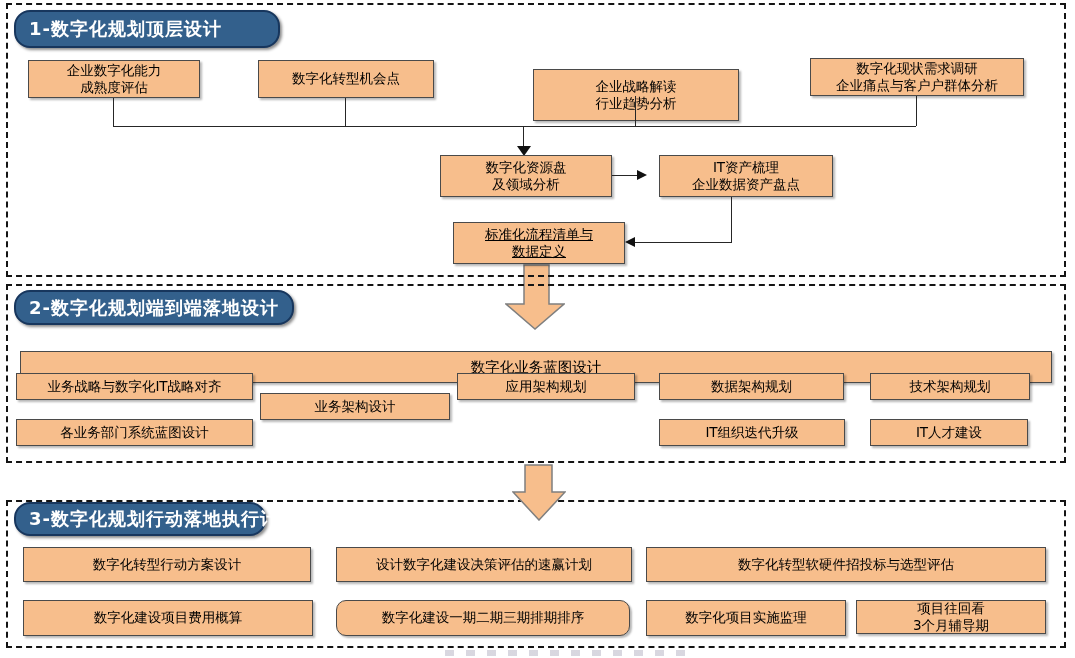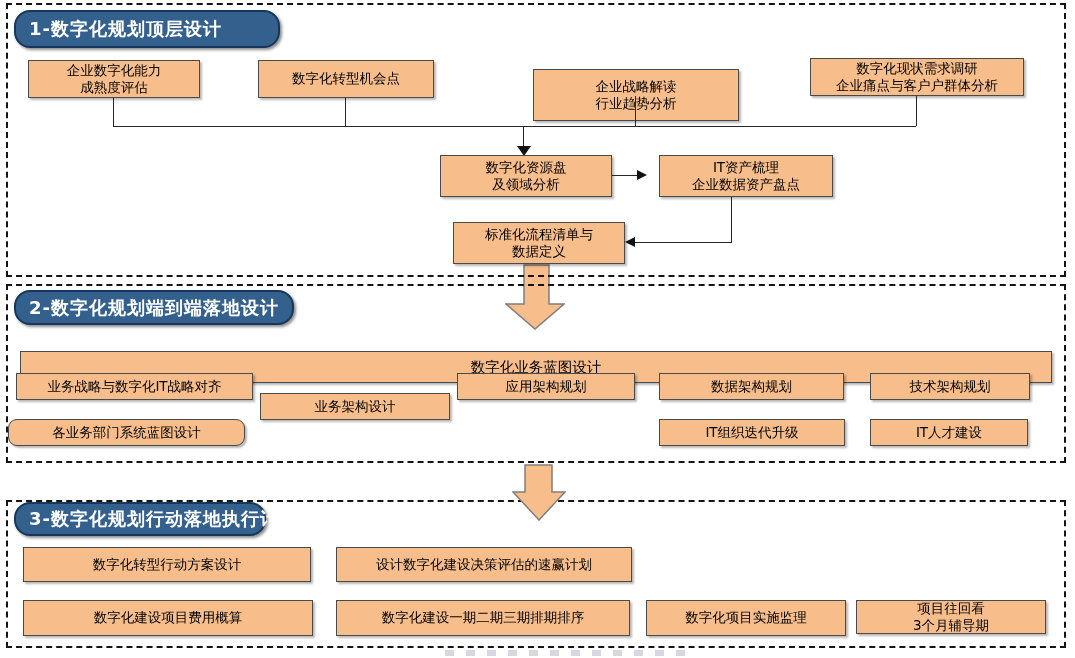--- a/index.html
+++ b/index.html
@@ -63,43 +63,44 @@
   <div class="box" style="left:440px;top:155px;width:172px;height:42px;">数字化资源盘
 及领域分析</div>
   <div class="hl" style="left:612px;top:175px;width:26px;"></div>
   <div class="tri tri-right" style="left:637px;top:170px;"></div>
   <div class="box" style="left:647px;top:155px;width:174px;height:42px;margin-left:12px;">IT资产梳理
 企业数据资产盘点</div>
 
   <div class="vl" style="left:731px;top:197px;height:46px;"></div>
   <div class="hl" style="left:635px;top:242px;width:97px;"></div>
   <div class="tri tri-left" style="left:625px;top:237px;"></div>
-  <div class="box" style="left:453px;top:222px;width:172px;height:42px;">标准化流程清单与
+  <div class="box" style="left:453px;top:222px;width:172px;height:42px;text-decoration:underline;">标准化流程清单与
 数据定义</div>
 
   <div class="hdr" style="left:14px;top:290px;width:280px;height:35px;">2-数字化规划端到端落地设计</div>
 
   <div class="box banner" style="left:20px;top:331px;width:1032px;height:32px;">数字化业务蓝图设计</div>
 
   <div class="box" style="left:16px;top:373px;width:237px;height:27px;">业务战略与数字化IT战略对齐</div>
   <div class="box" style="left:260px;top:373px;width:190px;height:27px;margin-top:20px;">业务架构设计</div>
   <div class="box" style="left:659px;top:373px;width:185px;height:27px;">数据架构规划</div>
   <div class="box" style="left:457px;top:373px;width:178px;height:27px;">应用架构规划</div>
   <div class="box" style="left:870px;top:373px;width:160px;height:27px;">技术架构规划</div>
 
-  <div class="box" style="left:8px;top:419px;width:237px;height:27px;border-radius:9px;">各业务部门系统蓝图设计</div>
+  <div class="box" style="left:16px;top:419px;width:237px;height:27px;">各业务部门系统蓝图设计</div>
   <div class="box" style="left:659px;top:419px;width:186px;height:27px;">IT组织迭代升级</div>
   <div class="box" style="left:870px;top:419px;width:158px;height:27px;">IT人才建设</div>
 
   <div class="hdr" style="left:14px;top:502px;width:252px;height:34px;">3-数字化规划行动落地执行计划</div>
 
   <div class="box" style="left:23px;top:547px;width:288px;height:35px;">数字化转型行动方案设计</div>
   <div class="box" style="left:336px;top:547px;width:296px;height:35px;">设计数字化建设决策评估的速赢计划</div>
+  <div class="box" style="left:646px;top:547px;width:400px;height:35px;">数字化转型软硬件招投标与选型评估</div>
 
   <div class="box" style="left:23px;top:600px;width:290px;height:36px;">数字化建设项目费用概算</div>
-  <div class="box" style="left:336px;top:600px;width:294px;height:36px;">数字化建设一期二期三期排期排序</div>
+  <div class="box" style="left:336px;top:600px;width:294px;height:36px;border-radius:10px;">数字化建设一期二期三期排期排序</div>
   <div class="box" style="left:646px;top:600px;width:200px;height:36px;">数字化项目实施监理</div>
   <div class="box" style="left:856px;top:600px;width:190px;height:34px;">项目往回看
 3个月辅导期</div>
 
   <div class="wmark"></div>
 
 </div>
 
 </body></html>

